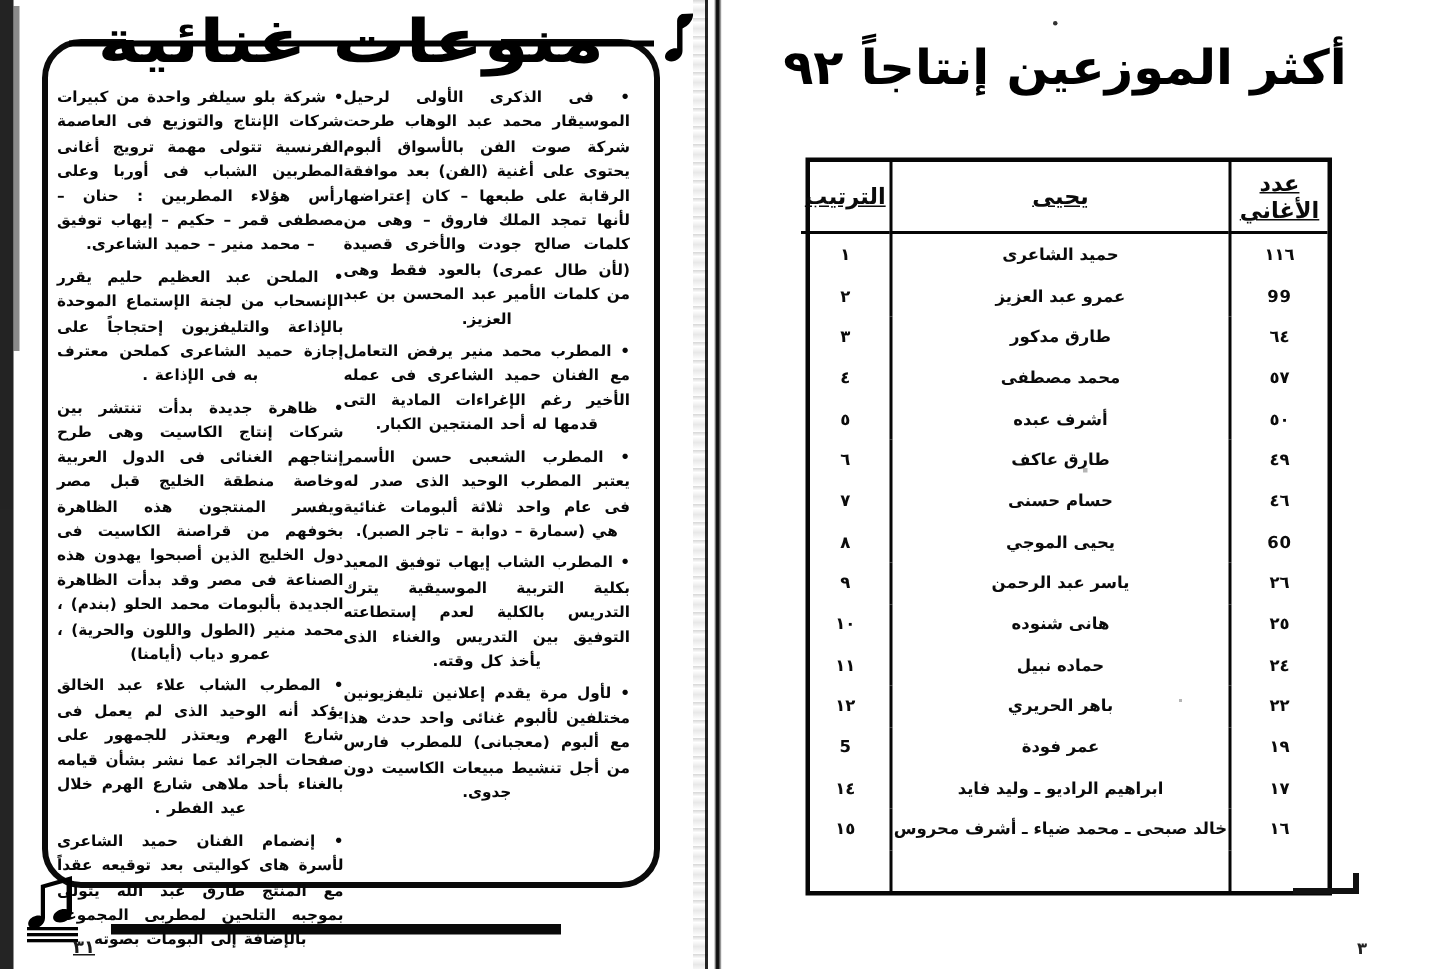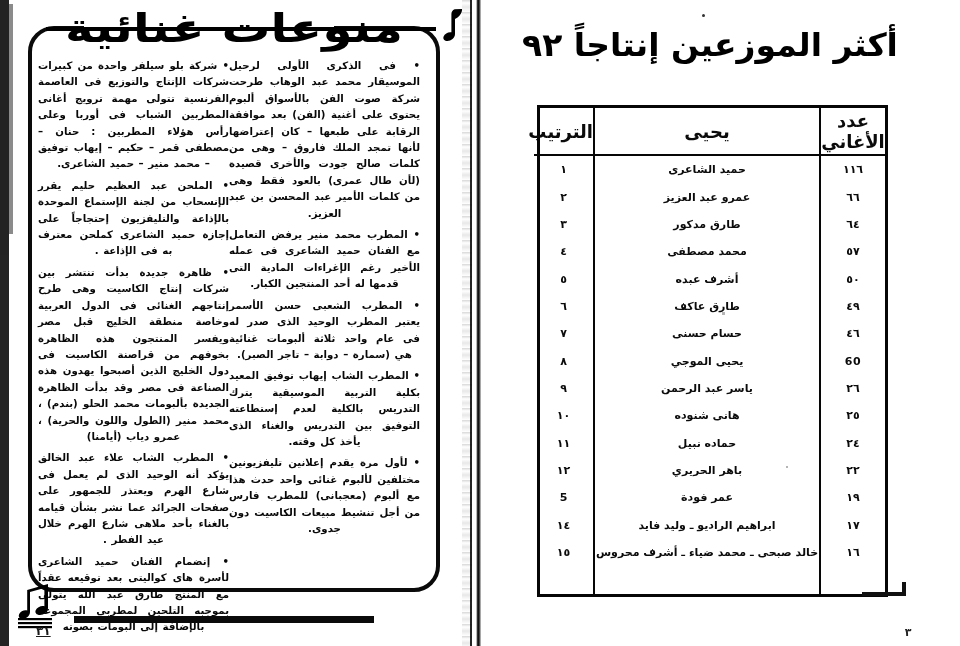--- a/index.html
+++ b/index.html
@@ -68,21 +68,21 @@
     position:absolute;left:428px;top:8px;width:26px;height:34px;color:#000;
   }
   .note-icon-bottom{
     position:absolute;left:4px;top:582px;width:46px;height:48px;color:#000;
   }
   .bottom-rule{
     position:absolute;left:60px;top:616px;width:300px;height:7px;background:#0a0a0a;
   }
   .page-num-left{
     position:absolute;left:22px;top:624px;width:40px;
-    text-align:left;font-size:12px;font-weight:bold;color:#1a1a1a;text-decoration:underline;
+    text-align:center;font-size:12px;font-weight:bold;color:#1a1a1a;text-decoration:underline;
   }
 
   .cols{
     position:absolute;left:24px;top:58px;width:396px;height:512px;
     display:flex;flex-direction:row-reverse;
   }
   .col{width:191px;}
   .para{
     font-size:10.2px;
     line-height:16.4px;
@@ -126,21 +126,22 @@
     color:#0b0b0b;
     font-weight:bold;
     text-align:center;
     vertical-align:middle;
   }
   table.rank th:first-child,table.rank td:first-child{border-right:none;}
   table.rank th:last-child,table.rank td:last-child{border-left:none;}
   table.rank thead th{
     height:46px;
     border-bottom:2px solid #060606;
-    font-size:18px;
+    font-size:15px;
+    text-decoration:underline;
   }
   table.rank tbody td{
     height:19.5px;
     font-size:11px;
     line-height:19.5px;
     border-bottom:none;
   }
   td.c-rank{font-size:11px;}
   td.c-num{font-size:11.5px;letter-spacing:.5px;}
   td.c-name{font-size:11.5px;}
@@ -237,21 +238,21 @@
             <th>الترتيب</th>
           </tr>
         </thead>
         <tbody>
           <tr>
             <td class="c-num">١١٦</td>
             <td class="c-name">حميد الشاعرى</td>
             <td class="c-rank">١</td>
           </tr>
           <tr>
-            <td class="c-num">٦٦</td>
+            <td class="c-num">99</td>
             <td class="c-name">عمرو عبد العزيز</td>
             <td class="c-rank">٢</td>
           </tr>
           <tr>
             <td class="c-num">٦٤</td>
             <td class="c-name">طارق مدكور</td>
             <td class="c-rank">٣</td>
           </tr>
           <tr>
             <td class="c-num">٥٧</td>

